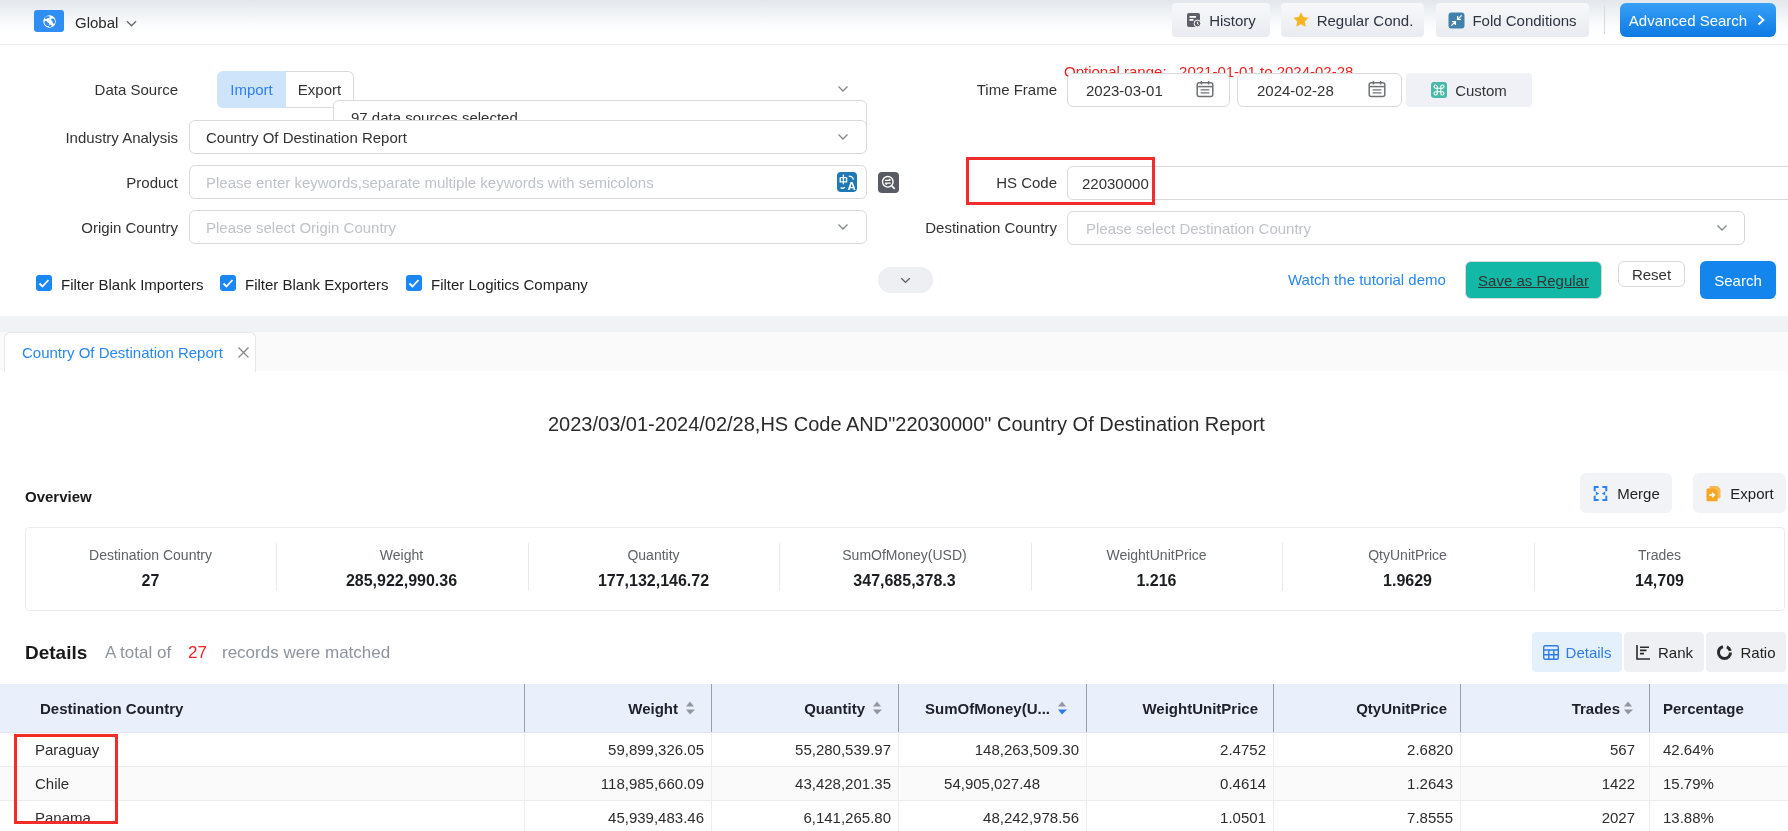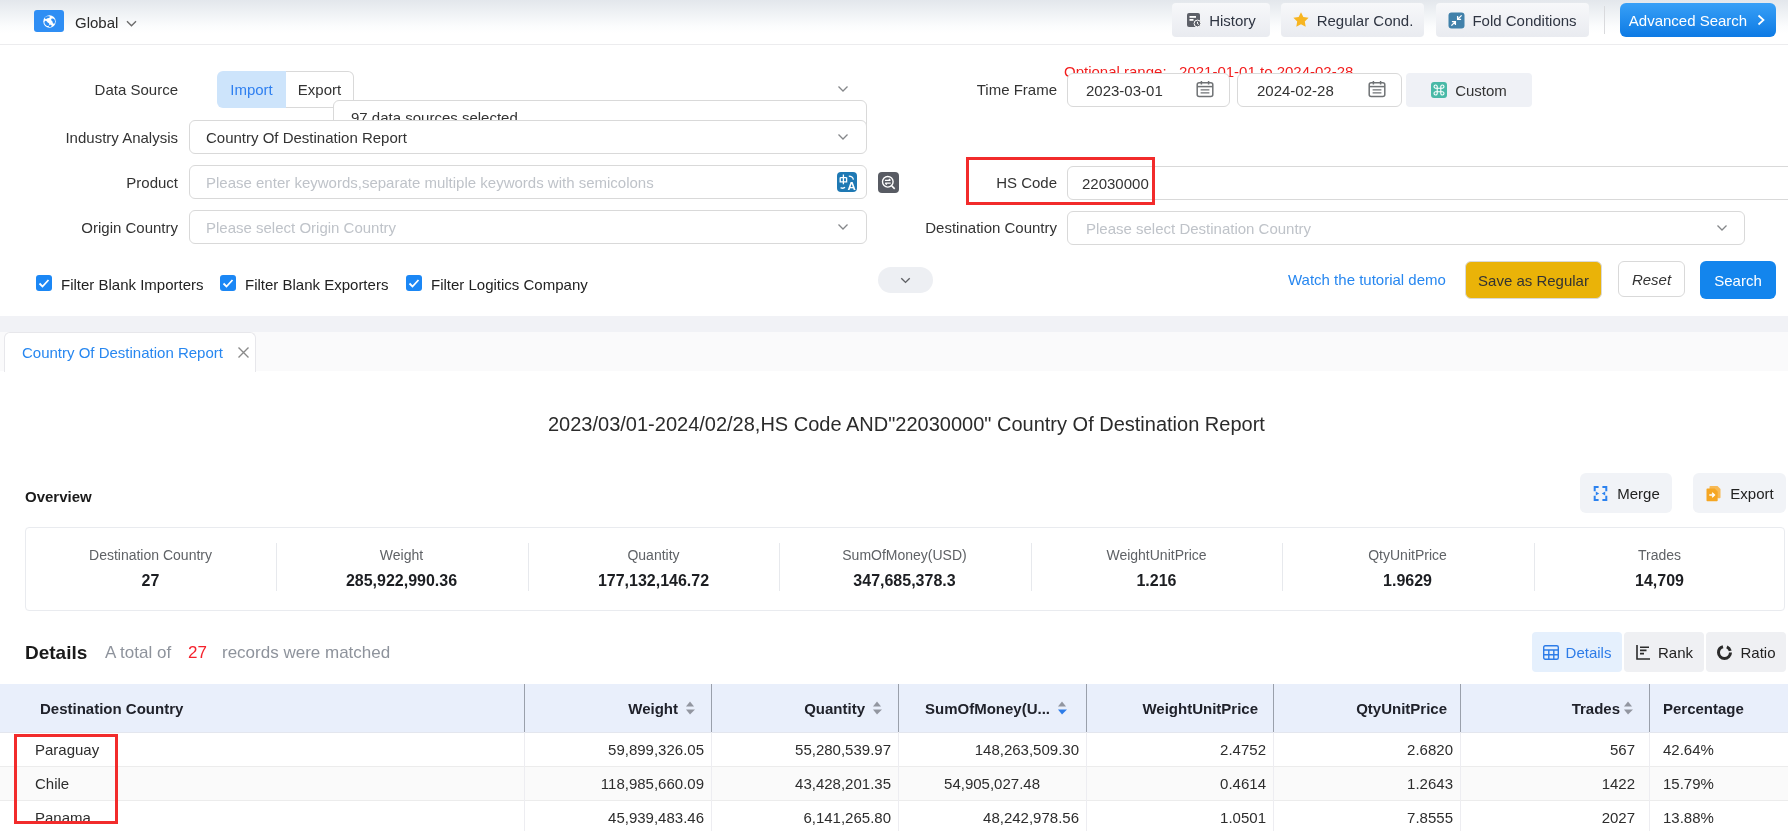--- a/index.html
+++ b/index.html
@@ -188,22 +188,22 @@
     </svg>
   <div class="cbl" style="left:431px;top:276px;">Filter Logitics Company</div>
 
   <div class="abs" style="left:878px;top:267px;width:55px;height:26px;border-radius:13px;background:#edeff3;display:flex;align-items:center;justify-content:center;">
     <svg width="15" height="15" viewBox="0 0 16 16">
         <path d="M3.5 5.5l4.5 4.5 4.5-4.5" stroke="#5f6165" stroke-width="1.5" fill="none"></path>
       </svg>
   </div>
 
   <div class="abs" style="left:1288px;top:271px;font-size:15px;color:#2787f0;">Watch the tutorial demo</div>
-  <div class="btn" style="left:1465px;top:261px;width:137px;height:38px;border:1px solid #d9d9d9;background:#eab308;">Save as Regular</div>
-  <div class="btn" style="left:1618px;top:261px;width:67px;height:36px;border:1px solid #d9d9d9;background:#fff;font-style:italic;">Reset</div>
+  <div class="btn" style="left:1465px;top:261px;width:137px;height:38px;border:1px solid #d9d9d9;background:#14b8a6;text-decoration:underline;">Save as Regular</div>
+  <div class="btn" style="left:1618px;top:261px;width:67px;height:26px;border:1px solid #d9d9d9;background:#fff;">Reset</div>
   <div class="btn" style="left:1700px;top:261px;width:76px;height:38px;background:#1385ed;color:#fff;">Search</div>
 
   <div id="band">
     <div class="top"></div>
     <div id="tab">
         <span style="margin-left:17px;">Country Of Destination Report</span>
       <svg style="margin-left:13px;" width="15" height="15" viewBox="0 0 15 15">
           <path d="M2.5 2.5l10 10M12.5 2.5l-10 10" stroke="#8a8a8a" stroke-width="1.4"></path>
         </svg>
     </div>

